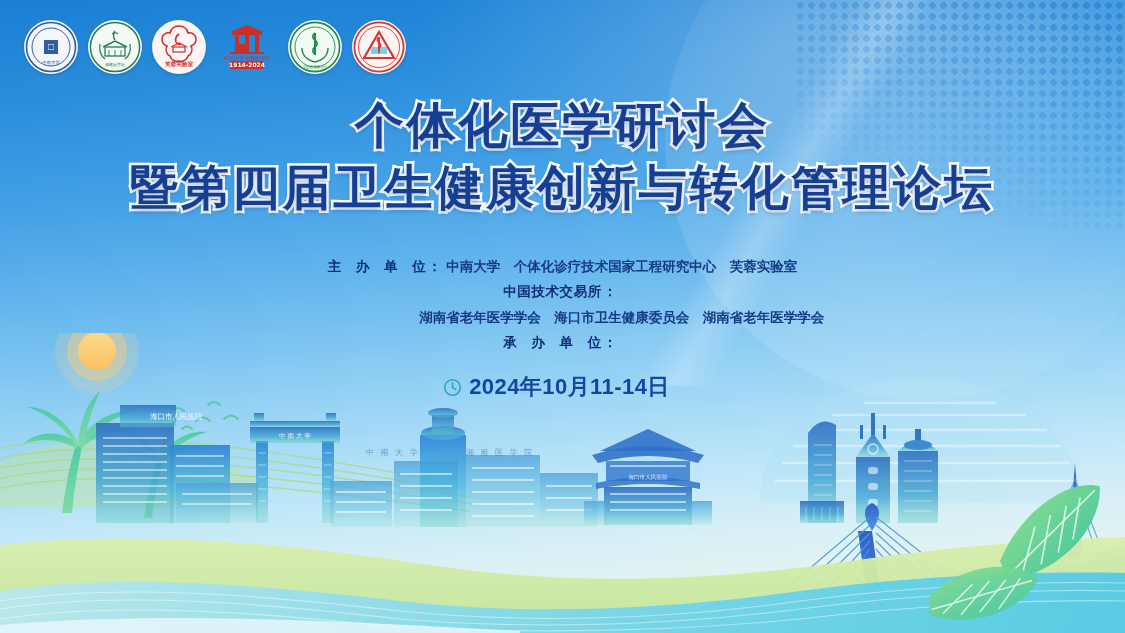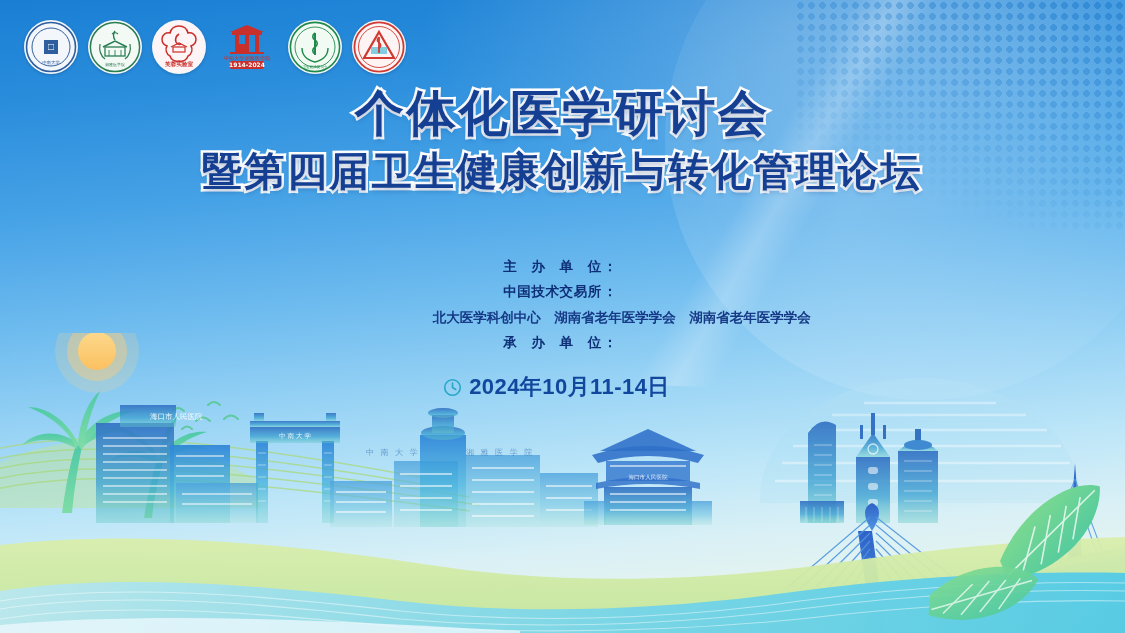--- a/index.html
+++ b/index.html
@@ -50,36 +50,36 @@
     width:54px;height:54px;border-radius:50%;
     background:#f2f7fb;
     display:flex;align-items:center;justify-content:center;
     box-shadow:0 1px 3px rgba(0,40,80,.25);
     overflow:hidden;
   }
   .logo svg{display:block}
 
   
   #title-block{
-    position:absolute;left:0;right:0;top:88px;
+    position:absolute;left:0;right:0;top:100px;
     text-align:center;z-index:25;
   }
   .title-main,.title-sub{
     font-family:"DejaVu Sans","Liberation Sans",sans-serif;
     font-weight:bold;
     color:#143f93;
     letter-spacing:.06em;
     line-height:1.06;
     margin:0;
     -webkit-text-stroke:5px #ffffff;
     paint-order:stroke fill;
     text-shadow:0 3px 5px rgba(10,50,110,.30);
   }
   .title-main{font-size:49px;}
-  .title-sub{font-size:40px;margin-top:10px;}
+  .title-sub{font-size:48px;margin-top:10px;}
 
   
   #org-block{
     position:absolute;left:0;right:0;top:256px;
     z-index:25;
     display:flex;flex-direction:column;align-items:center;
     gap:3px;
   }
   .org-row{
     display:flex;align-items:baseline;
@@ -204,31 +204,32 @@
   <div id="title-block">
     <h1 class="title-main">个体化医学研讨会</h1>
     <h2 class="title-sub">暨第四届卫生健康创新与转化管理论坛</h2>
   </div>
 
   <div id="org-block">
 
     <div class="org-row">
       <span class="org-label">主 办 单 位</span>
       <span class="org-colon">：</span>
+      <span class="org-val">中南大学　个体化诊疗技术国家工程研究中心　芙蓉实验室</span>
     </div>
 
     <div class="org-row">
       <span class="org-label">中国技术交易所</span>
       <span class="org-colon">：</span>
     </div>
 
     <div class="org-row">
       <span class="org-label blank">联合主办单位</span>
       <span class="org-colon" style="visibility:hidden">：</span>
-      <span class="org-val">北大医学科创中心　湖南省老年医学学会　湖南省老年医学学会</span>
+      <span class="org-val">湖南省老年医学学会　海口市卫生健康委员会　湖南省老年医学学会</span>
     </div>
 
     <div class="org-row">
       <span class="org-label">承 办 单 位</span>
       <span class="org-colon">：</span>
     </div>
 
   </div>
 
   <div id="meta-block">

